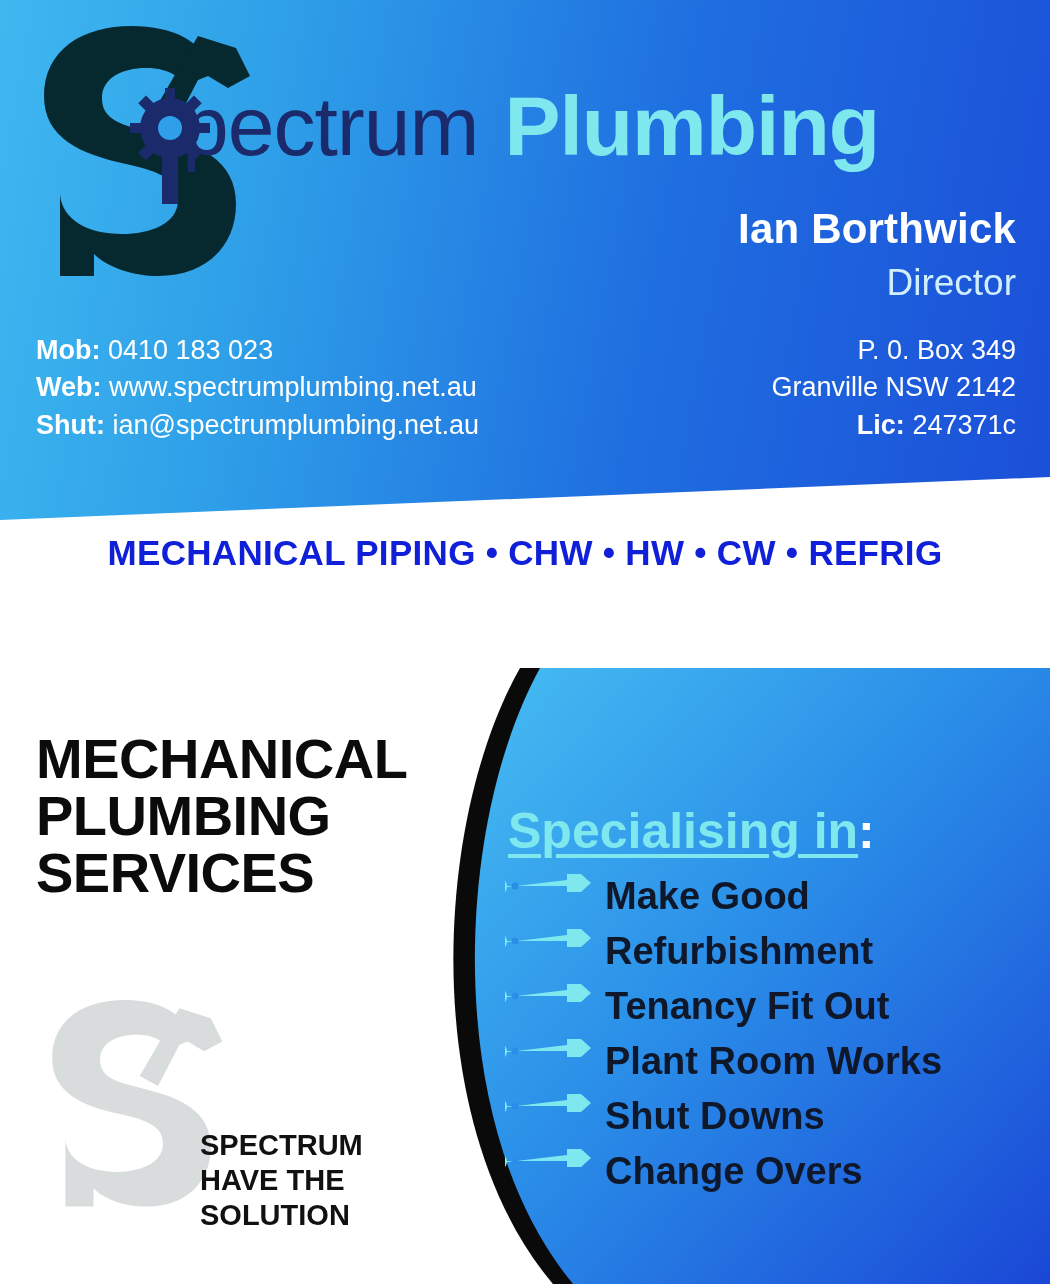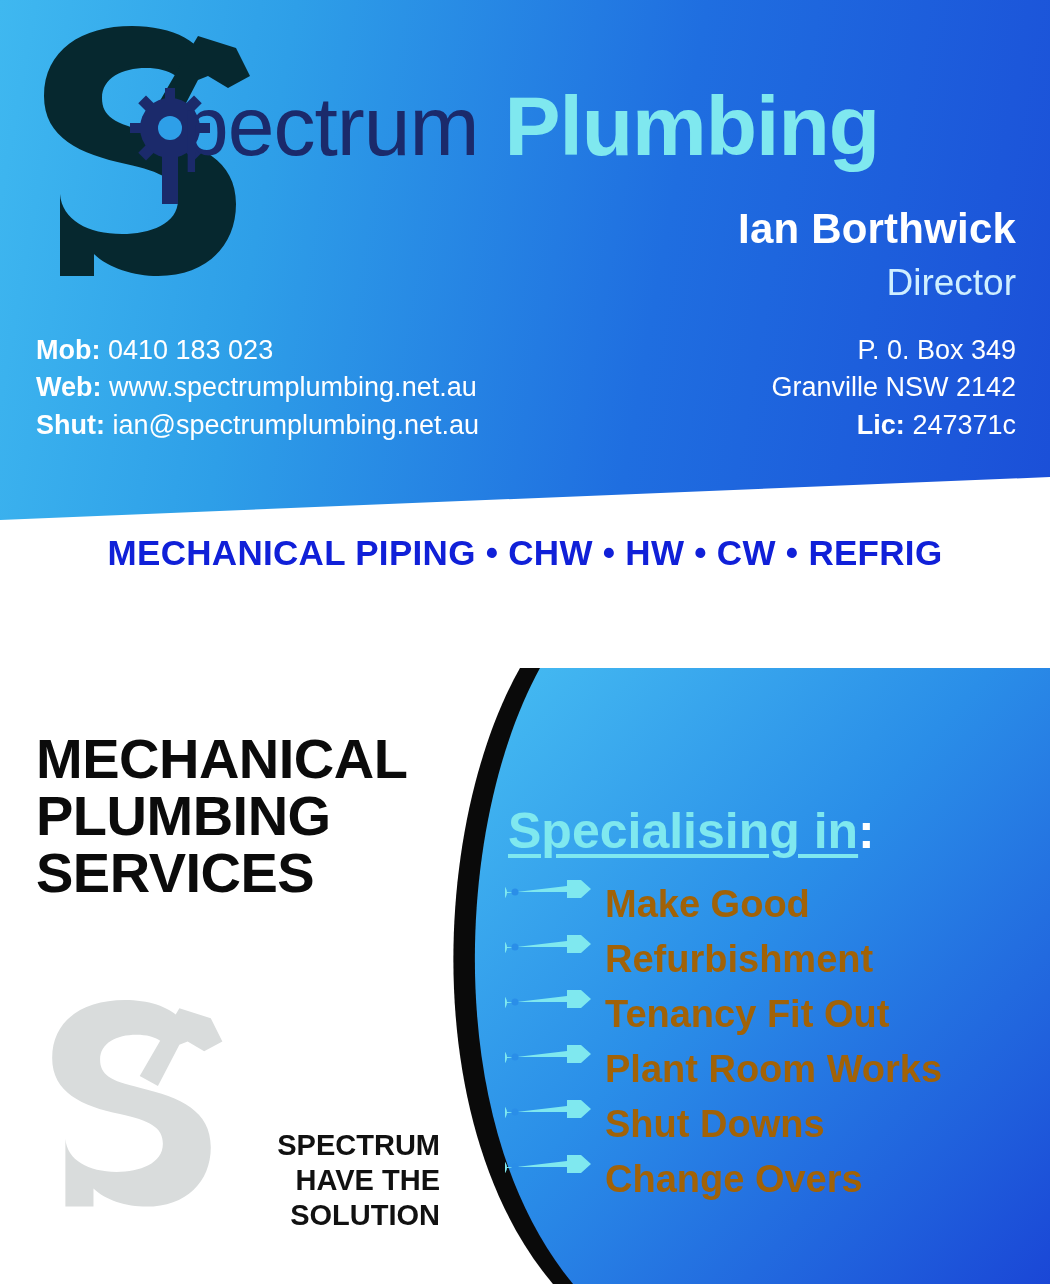--- a/index.html
+++ b/index.html
@@ -119,21 +119,21 @@
   .ghost-s {
     position: absolute;
     left: 34px; top: 312px;
     width: 190px; height: 250px;
     opacity: 1;
   }
   .tagline {
     position: absolute;
     left: 200px; top: 460px;
     width: 240px;
-    text-align: right;
+    text-align: left;
     font-size: 29px;
     font-weight: 700;
     line-height: 1.2;
     color: #111111;
   }
 
   .spec-title {
     position: absolute;
     left: 508px; top: 110px;
     font-size: 50px;
@@ -148,25 +148,25 @@
     text-underline-offset: 6px;
   }
   .spec-list {
     position: absolute;
     left: 505px; top: 200px;
     width: 540px;
     list-style: none;
   }
   .spec-list li {
     display: flex;
-    align-items: flex-end;
+    align-items: center;
     height: 55px;
     font-size: 38px;
     font-weight: 700;
-    color: #a16207;
+    color: #0f172a;
     white-space: nowrap;
   }
   .spec-list li .wr { flex: 0 0 auto; margin-right: 8px; }
   .spec-list li .txt { line-height: 1; }
 </style>
 </head>
 <body>
 
 <div class="page">
 

